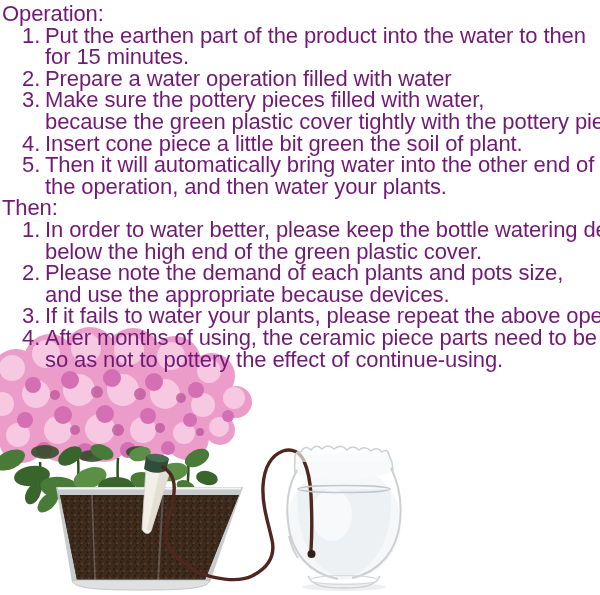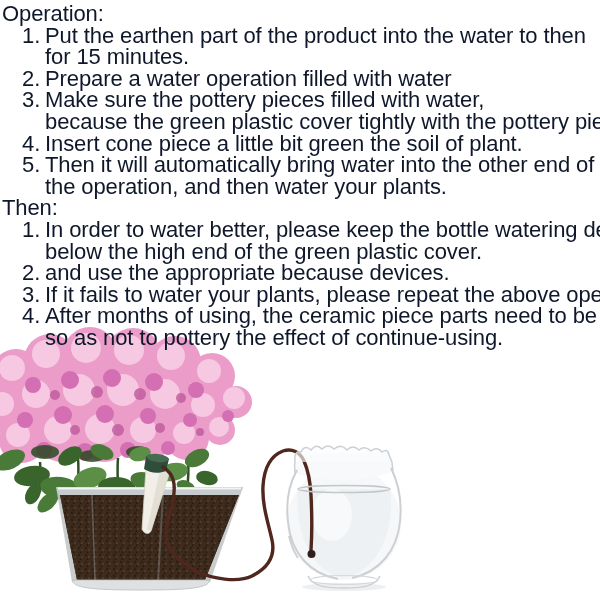--- a/index.html
+++ b/index.html
@@ -2,21 +2,21 @@
 <html><head>
 <meta charset="utf-8">
 <style>
   html,body{margin:0;padding:0;background:#ffffff;}
   .screen{
     position:relative;
     width:600px;height:595px;
     background:#ffffff;
     overflow:hidden;
     font-family:"Liberation Sans",sans-serif;
-    color:#0f172a;
+    color:#701a75;
   }
   .photo-layer{position:absolute;top:0;left:0;width:600px;height:595px;z-index:1;}
   .text-layer{
     position:absolute;top:0;left:0;width:600px;z-index:2;
     padding-top:3px;
     font-size:22px;line-height:21.6px;
     letter-spacing:-0.1px;
   }
   .section-heading{margin:0 0 0 2px;font-weight:normal;font-size:22px;}
   .item{position:relative;padding-left:45px;}
@@ -225,20 +225,21 @@
 
     <h2 class="section-heading">Then:</h2>
 
     <div class="item">
       <span class="num">1.</span>
       <div class="line">In order to water better, please keep the bottle watering device</div>
       <div class="line">below the high end of the green plastic cover.</div>
     </div>
     <div class="item">
       <span class="num">2.</span>
+      <div class="line">Please note the demand of each plants and pots size,</div>
       <div class="line">and use the appropriate because devices.</div>
     </div>
     <div class="item">
       <span class="num">3.</span>
       <div class="line">If it fails to water your plants, please repeat the above operation</div>
     </div>
     <div class="item">
       <span class="num">4.</span>
       <div class="line">After months of using, the ceramic piece parts need to be cleaned</div>
       <div class="line">so as not to pottery the effect of continue-using.</div>

